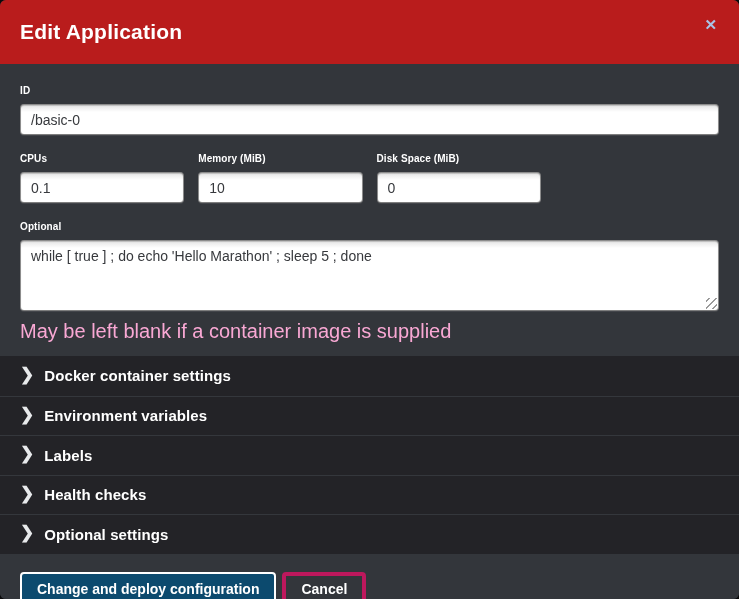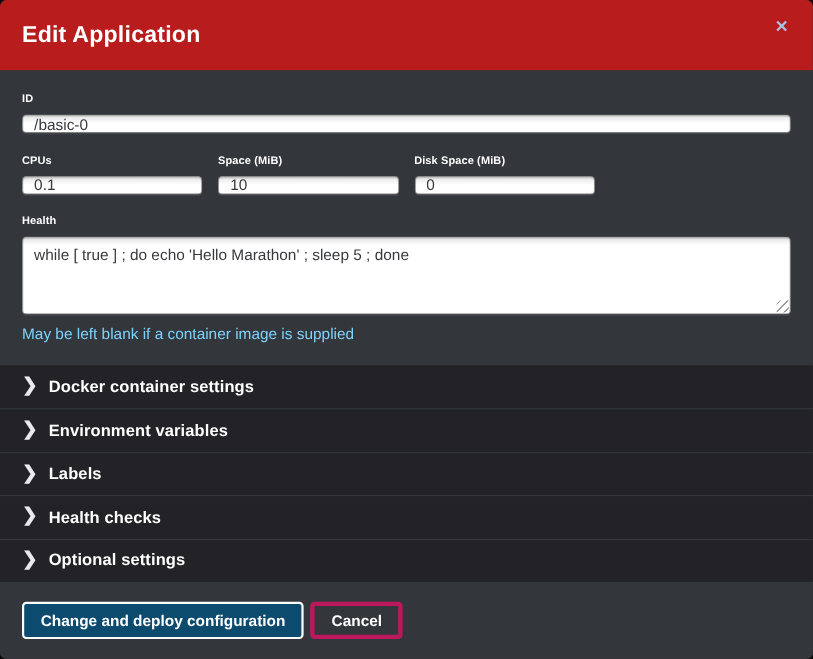--- a/index.html
+++ b/index.html
@@ -44,40 +44,40 @@
   .text-input, .text-area {
     width: 100%;
     background: linear-gradient(to bottom, #e4e4e4 0, #ffffff 7px);
     border: 1px solid rgba(0,0,0,.45);
     border-radius: 4px;
     box-shadow: inset 0 1px 1px rgba(0,0,0,.18), 0 1px 0 rgba(255,255,255,.08);
     color: #37393d; font-size: 14px;
     font-family: "Liberation Sans", sans-serif;
     padding: 0 10px;
   }
-  .text-input { height: 17px; }
+  .text-input { height: 31px; }
   .text-area {
     height: 71px; resize: none; padding-top: 6px; line-height: 1.4;
     display: block;
   }
   .id-group { margin-bottom: 18px; }
   .grid-4 {
     display: grid; grid-template-columns: repeat(4, 1fr);
     gap: 14px; margin-bottom: 18px;
   }
   .command-group { position: relative; }
   .resize-grip {
     position: absolute; right: 2px; bottom: 2px;
     width: 11px; height: 11px; pointer-events: none;
     background: repeating-linear-gradient(
       135deg,
       transparent 0 2px, #9a9a9a 2px 3px, transparent 3px 5px);
   }
   .help-text {
-    color: #7dd3fc; font-size: 14px; margin-top: 9px;
+    color: #f9a8d4; font-size: 20px; margin-top: 9px;
   }
   
   .accordion {
     background: #232327;
     flex: 0 0 auto;
   }
   .accordion-row {
     height: 39.5px;
     display: flex; align-items: center;
     padding: 0 20px;
@@ -128,31 +128,31 @@
       <label class="field-label">ID</label>
       <input class="text-input" type="text" value="/basic-0" style="">
     </div>
 
     <div class="grid-4">
       <div>
         <label class="field-label">CPUs</label>
         <input class="text-input" type="text" value="0.1" style="">
       </div>
       <div>
-        <label class="field-label">Space (MiB)</label>
+        <label class="field-label">Memory (MiB)</label>
         <input class="text-input" type="text" value="10" style="">
       </div>
       <div>
         <label class="field-label">Disk Space (MiB)</label>
         <input class="text-input" type="text" value="0" style="">
       </div>
     </div>
 
     <div class="command-group">
-      <label class="field-label">Health</label>
+      <label class="field-label">Optional</label>
       <textarea class="text-area" style="">while [ true ] ; do echo 'Hello Marathon' ; sleep 5 ; done</textarea>
       <div class="resize-grip"></div>
     </div>
     <div class="help-text">May be left blank if a container image is supplied</div>
 
   </div>
 
   <div class="accordion">
     <div class="accordion-row">
       <span class="chevron">❯</span>

